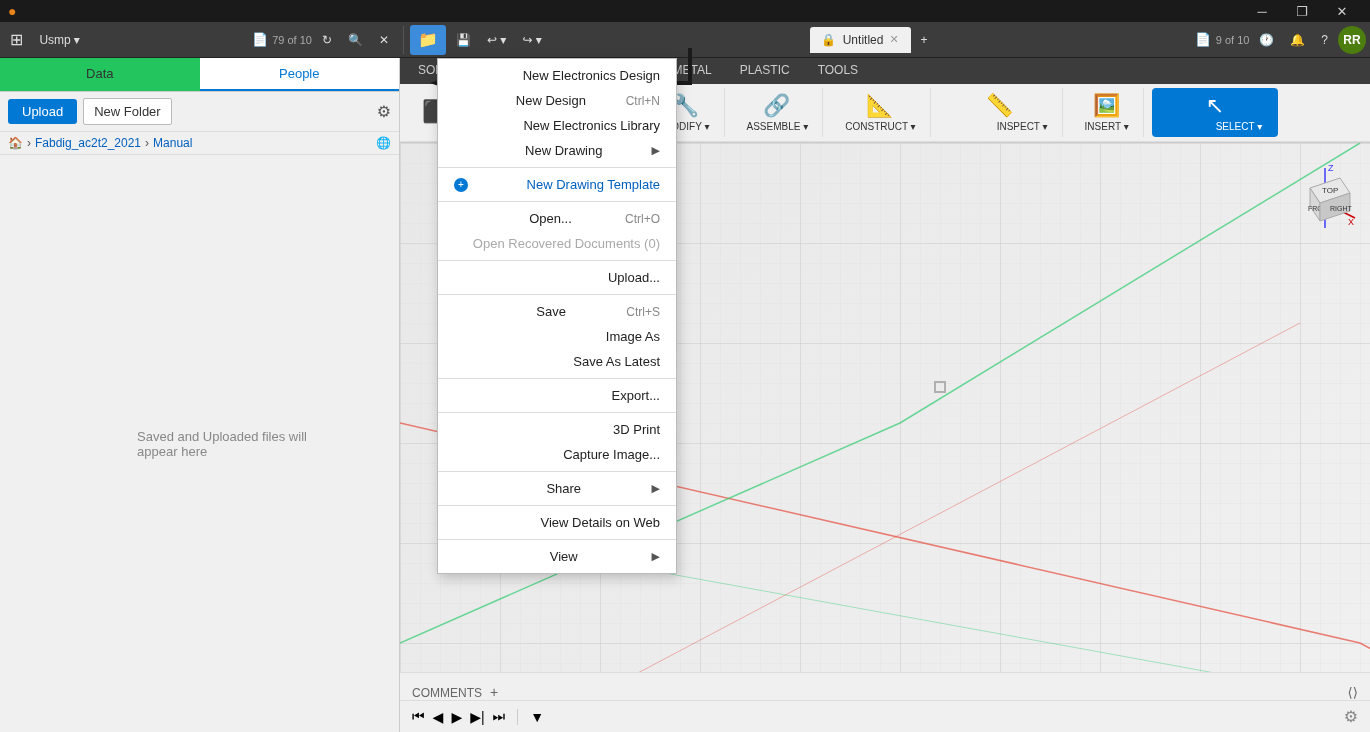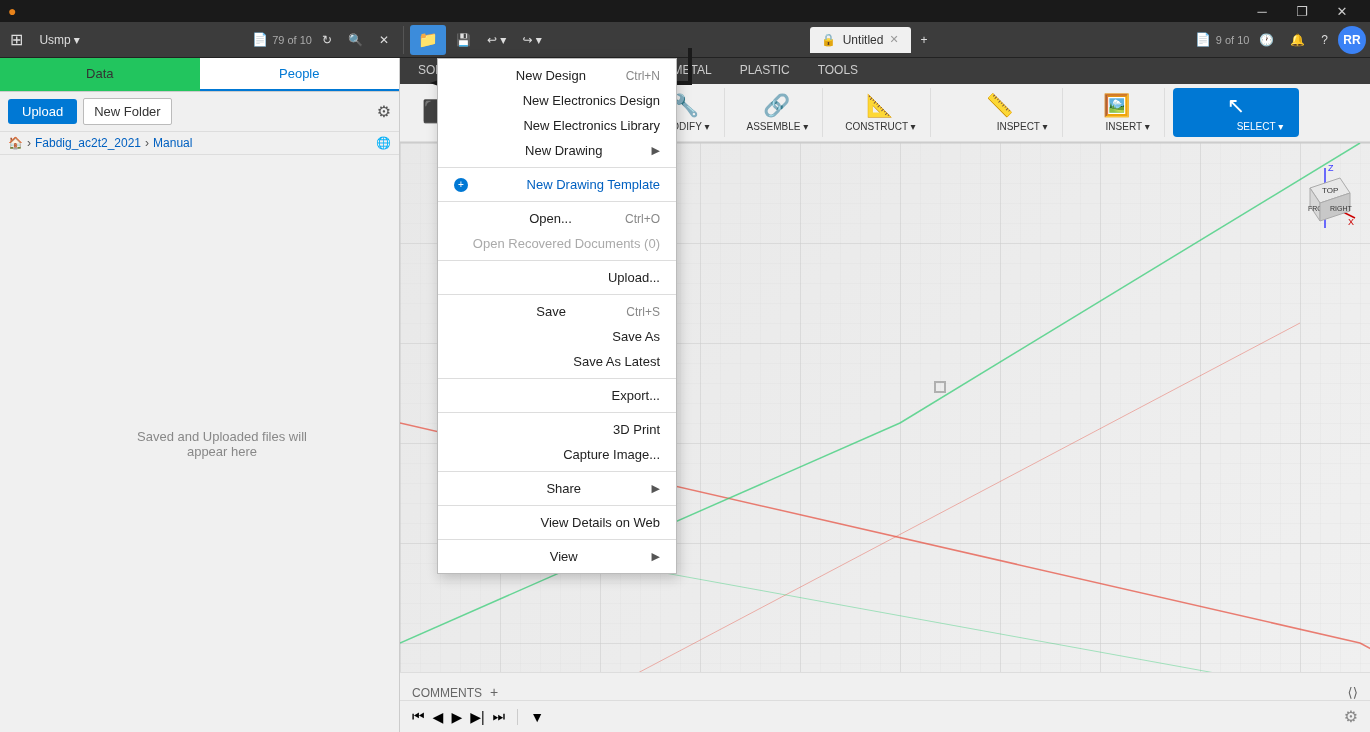--- a/index.html
+++ b/index.html
@@ -127,21 +127,21 @@
       gap: 4px;
     }
 
     .panel-content {
       flex: 1;
       display: flex;
       align-items: center;
       justify-content: center;
       color: #888;
       font-size: 13px;
-      text-align: center;
+      text-align: left;
       margin-left: 45px;
     }
 
     
     .ribbon {
       background: #f5f5f5;
       border-bottom: 1px solid #ccc;
       display: flex;
       flex-direction: column;
     }
@@ -384,21 +384,21 @@
         <button class="toolbar-btn">+</button>
         <div style="flex:1;"></div>
 
         <span style="color:#aaa; font-size:11px; display:flex; align-items:center; gap:4px;">
           <span style="font-size:13px;">📄</span>
           <span>9 of 10</span>
         </span>
         <button class="toolbar-btn">🕐</button>
         <button class="toolbar-btn">🔔</button>
         <button class="toolbar-btn">?</button>
-        <div style="background:#3b82f6; color:white; width:28px; height:28px; border-radius:50%; display:flex; align-items:center; justify-content:center; font-size:12px; font-weight:bold; cursor:pointer;">RR</div>
+        <div style="background:#4d7c0f; color:white; width:28px; height:28px; border-radius:50%; display:flex; align-items:center; justify-content:center; font-size:12px; font-weight:bold; cursor:pointer;">RR</div>
       </div>
     </div>
 
     <div class="content-area">
 
       <div class="left-panel">
         <div class="left-panel-tabs">
           <button class="tab-btn">Data</button>
           <button class="tab-btn active">People</button>
         </div>
@@ -478,21 +478,21 @@
             <div class="ribbon-group">
               <button class="ribbon-tool-btn">
                 <span style="font-size:22px;">📏</span>
                 <span style="font-size:10px;margin-left:44px;">INSPECT ▾</span>
               </button>
             </div>
 
             <div class="ribbon-group">
               <button class="ribbon-tool-btn">
                 <span style="font-size:22px;">🖼️</span>
-                <span style="font-size:10px;margin-left:21px;">INSERT ▾</span>
+                <span style="font-size:10px;">INSERT ▾</span>
               </button>
             </div>
 
             <div class="ribbon-group" style="border-right:none; background:#0078d4; border-radius:4px; padding: 4px 10px;">
               <button class="ribbon-tool-btn" style="color:white;">
                 <span style="font-size:22px; color:white;">↖</span>
                 <span style="font-size:10px; color:white;margin-left:48px;">SELECT ▾</span>
               </button>
             </div>
           </div>
@@ -564,26 +564,26 @@
           <button style="background:transparent; border:none; cursor:pointer; font-size:16px; color:#888;">⚙</button>
         </div>
       </div>
     </div>
   </div>
 
   <div class="dropdown-menu" id="dropdown-menu">
 
   <div class="menu-item">
         <span style="width:22px; display:inline-block;"></span>
+        <span>New Electronics Design</span>
+      </div>
+      <div class="menu-item">
+        <span style="width:22px; display:inline-block;"></span>
         <span>New Design</span>
         <span class="shortcut">Ctrl+N</span>
-      </div>
-      <div class="menu-item">
-        <span style="width:22px; display:inline-block;"></span>
-        <span>New Electronics Design</span>
       </div>
       <div class="menu-item">
         <span style="width:22px; display:inline-block;"></span>
         <span>New Electronics Library</span>
       </div>
       <div class="menu-item">
         <span style="width:22px; display:inline-block;"></span>
         <span>New Drawing</span>
         <span class="arrow">▶</span>
       </div>
@@ -608,21 +608,21 @@
         <span>Upload...</span>
       </div>
       <div class="menu-separator"></div>
       <div class="menu-item">
         <span style="width:22px; display:inline-block;"></span>
         <span>Save</span>
         <span class="shortcut">Ctrl+S</span>
       </div>
       <div class="menu-item">
         <span style="width:22px; display:inline-block;"></span>
-        <span>Save As</span>
+        <span>Image As</span>
       </div>
       <div class="menu-item">
         <span style="width:22px; display:inline-block;"></span>
         <span>Save As Latest</span>
       </div>
       <div class="menu-separator"></div>
       <div class="menu-item">
         <span style="width:22px; display:inline-block;"></span>
         <span>Export...</span>
       </div>

